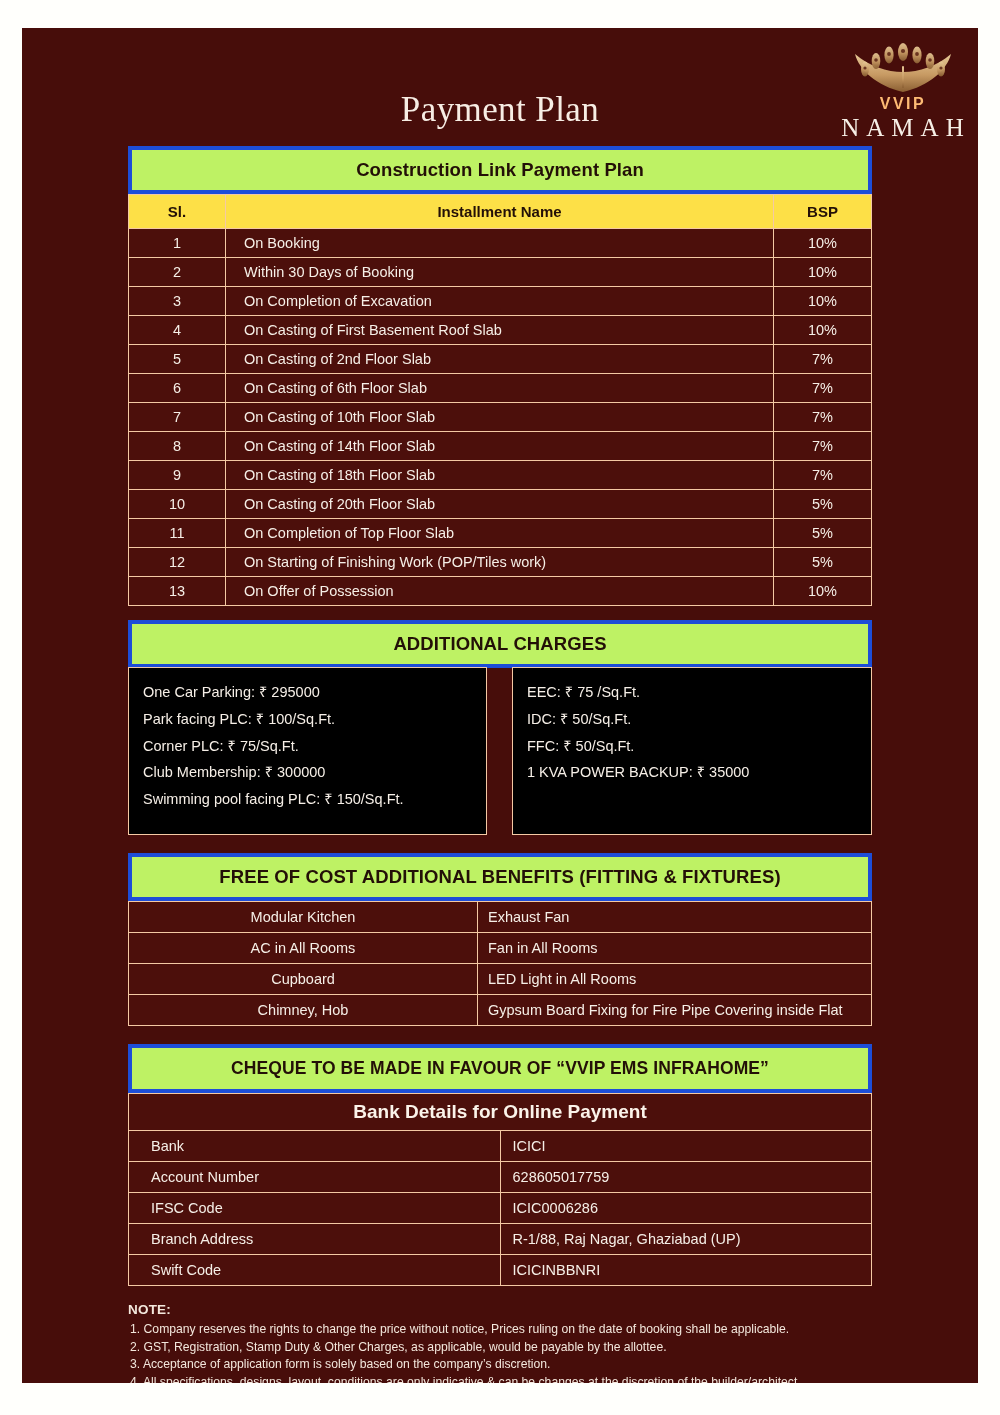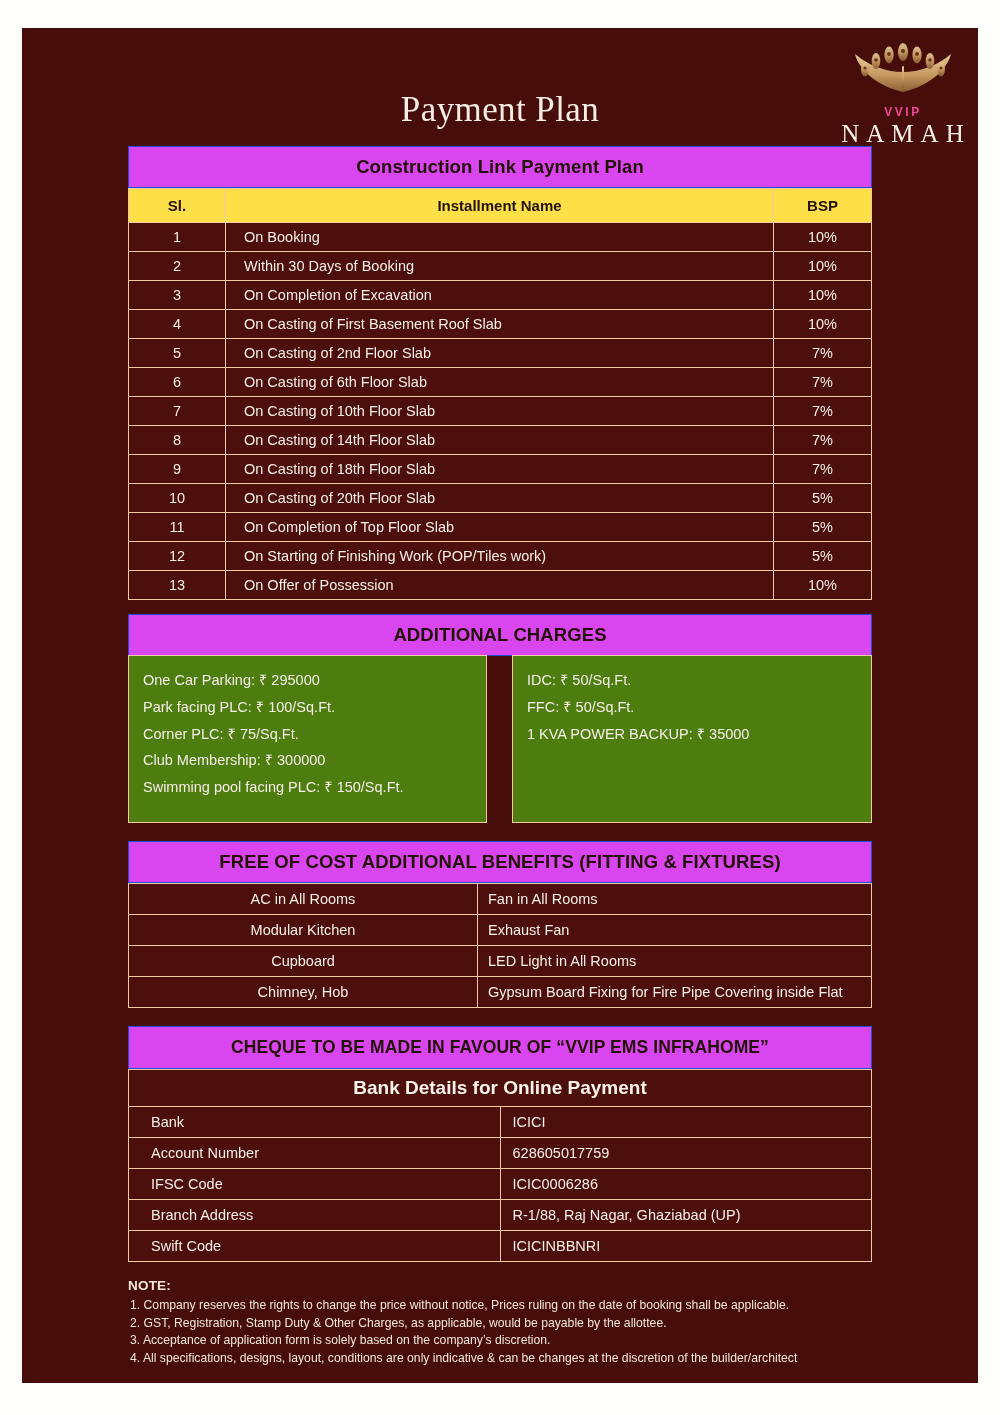--- a/index.html
+++ b/index.html
@@ -47,46 +47,46 @@
   }
   .brand-fan {
     width: 112px;
     height: 56px;
     margin: 0 auto;
     position: relative;
   }
   .brand-fan svg { display: block; }
   .brand-vvip {
     font-family: "Liberation Sans", sans-serif;
-    font-size: 12px;
+    font-size: 16px;
     font-weight: bold;
     letter-spacing: 2.5px;
-    color: #ec4899;
-    margin-top: 13px;
+    color: #fdba74;
+    margin-top: 3px;
   }
   .brand-namah {
     font-family: "Liberation Serif", serif;
     font-size: 25px;
     letter-spacing: 7px;
     color: #F6EFE6;
     margin-top: 1px;
     padding-left: 6px;
   }
 
   
   .block {
     margin: 0 auto;
     width: 744px;
   }
   .bar {
-    background: #d946ef;
+    background: #bef264;
     color: #231007;
     text-align: center;
     font-weight: bold;
-    border: 1px solid #1d4ed8;
+    border: 4px solid #1d4ed8;
     box-sizing: border-box;
   }
   .bar-title {
     font-size: 18.5px;
     padding: 9px 0 9px;
     letter-spacing: 0.1px;
   }
 
   table {
     border-collapse: collapse;
@@ -118,21 +118,21 @@
 
   
   .ac-body {
     display: flex;
     justify-content: space-between;
     margin-top: -1px;
   }
   .ac-col {
     box-sizing: border-box;
     border: 1px solid #F5C9A4;
-    background: #4d7c0f;
+    background: #000000;
     padding: 11px 0 12px 14px;
     width: 359px;
     min-height: 168px;
   }
   .ac-col.right { width: 360px; }
   .ac-item {
     color: #F6EFE7;
     font-size: 14.5px;
     line-height: 26.8px;
     white-space: nowrap;
@@ -310,40 +310,41 @@
     <div class="bar bar-title">ADDITIONAL CHARGES</div>
     <div class="ac-body">
       <div class="ac-col left" id="ac-left">
           <div class="ac-item">One Car Parking: ₹ 295000</div>
           <div class="ac-item">Park facing PLC: ₹ 100/Sq.Ft.</div>
           <div class="ac-item">Corner PLC: ₹ 75/Sq.Ft.</div>
           <div class="ac-item">Club Membership: ₹ 300000</div>
           <div class="ac-item">Swimming pool facing PLC: ₹ 150/Sq.Ft.</div>
         </div>
       <div class="ac-col right" id="ac-right">
+          <div class="ac-item">EEC: ₹ 75 /Sq.Ft.</div>
           <div class="ac-item">IDC: ₹ 50/Sq.Ft.</div>
           <div class="ac-item">FFC: ₹ 50/Sq.Ft.</div>
           <div class="ac-item">1 KVA POWER BACKUP: ₹ 35000</div>
         </div>
     </div>
   </div>
 
   <div class="gap-18"></div>
 
   <div class="block">
     <div class="bar bar-title">FREE OF COST ADDITIONAL BENEFITS (FITTING &amp; FIXTURES)</div>
     <table class="ben">
       <tbody id="ben-body">
           <tr>
+            <td class="left">Modular Kitchen</td>
+            <td class="right">Exhaust Fan</td>
+          </tr>
+          <tr>
             <td class="left">AC in All Rooms</td>
             <td class="right">Fan in All Rooms</td>
-          </tr>
-          <tr>
-            <td class="left">Modular Kitchen</td>
-            <td class="right">Exhaust Fan</td>
           </tr>
           <tr>
             <td class="left">Cupboard</td>
             <td class="right">LED Light in All Rooms</td>
           </tr>
           <tr>
             <td class="left">Chimney, Hob</td>
             <td class="right">Gypsum Board Fixing for Fire Pipe Covering inside Flat</td>
           </tr>
         </tbody>

